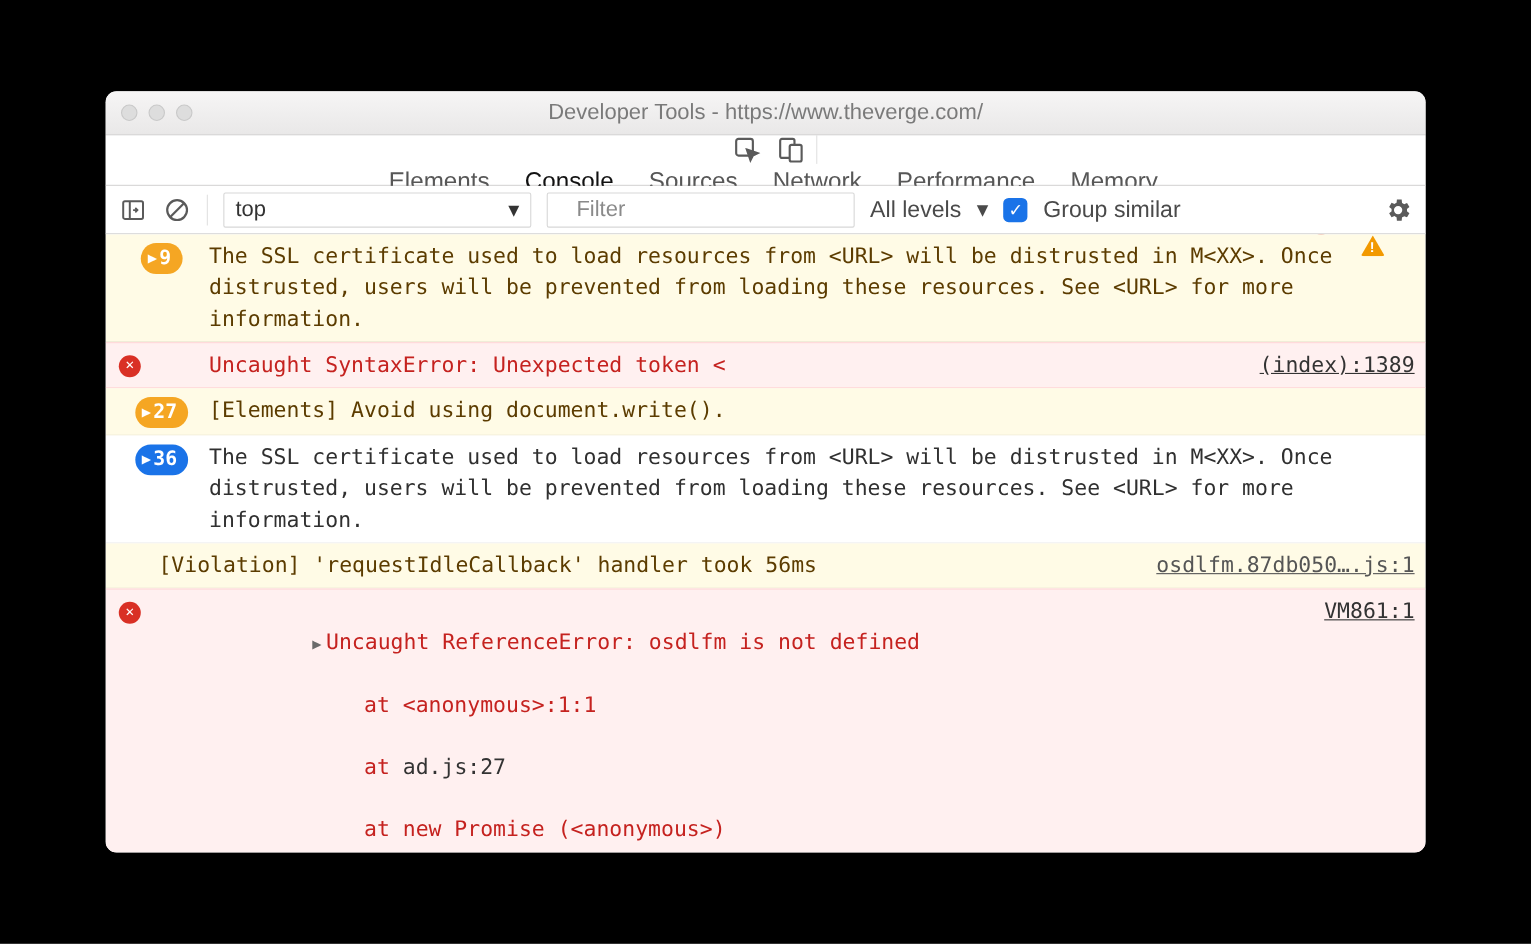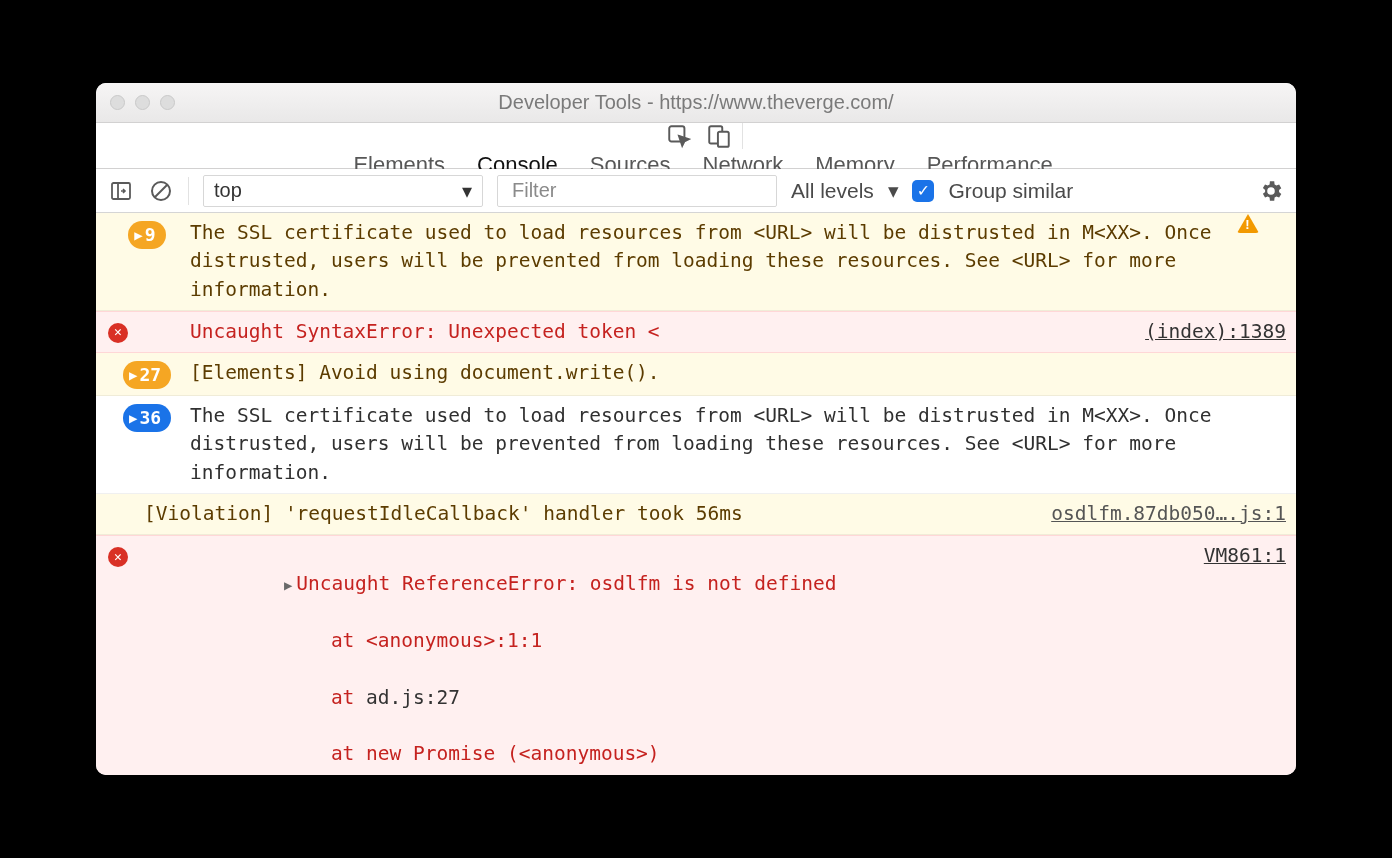--- a/index.html
+++ b/index.html
@@ -83,21 +83,21 @@
   }
   .toolbar2 .iconbtn { width: 26px; height: 26px; display: flex; align-items: center; justify-content: center; }
   .toolbar2 .sep { width: 1px; height: 28px; background: #e2e2e2; }
   .ctx-select {
     height: 32px; min-width: 280px; border: 1px solid #d7d7d7; border-radius: 2px;
     display: flex; align-items: center; justify-content: space-between; padding: 0 10px;
     color: #333; font-size: 20px; background: #fff; gap: 48px;
   }
   .filter-input {
     height: 32px; width: 280px; border: 1px solid #d7d7d7; border-radius: 2px;
-    padding: 0 14px; font-size: 20px; color: #333;
+    padding: 0 26px; font-size: 20px; color: #333;
   }
   .filter-input::placeholder { color: #8a8a8a; }
   .levels { display: flex; align-items: flex-end; gap: 14px; }
   .chk {
     width: 22px; height: 22px; border-radius: 5px; background: #1a73e8;
     display: inline-flex; align-items: center; justify-content: center; color: #fff; font-size: 16px;
   }
   .gear { margin-left: auto; }
   
   .console {
@@ -164,22 +164,22 @@
           <rect x="3" y="3" width="12" height="16" rx="1.5"></rect>
           <rect x="11" y="8" width="10" height="14" rx="1.5" fill="#fff"></rect>
         </svg>
       </span>
     </div>
     <div class="tabs">
       <div class="tab">Elements</div>
       <div class="tab active">Console</div>
       <div class="tab">Sources</div>
       <div class="tab">Network</div>
+      <div class="tab">Performance</div>
       <div class="tab">Memory</div>
-      <div class="tab">Performance</div>
     </div>
     <div class="overflow">»</div>
     <div class="badges">
       <span class="badge-icon badge-error-ico">✕</span>
       <span class="num">2</span>
       <span class="badge-warn-ico"></span>
       <span class="num">11</span>
     </div>
     <div class="kebab">⋮</div>
   </div>

